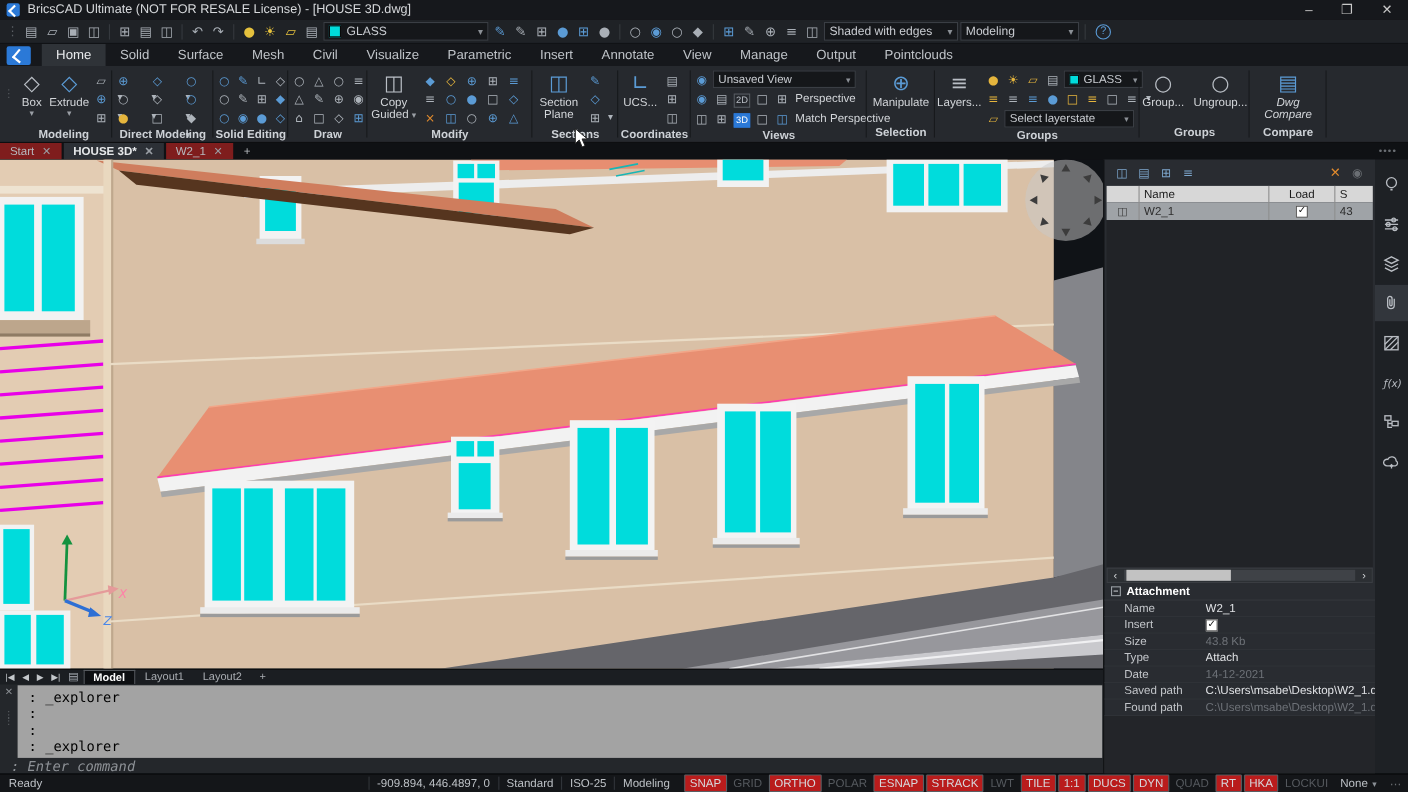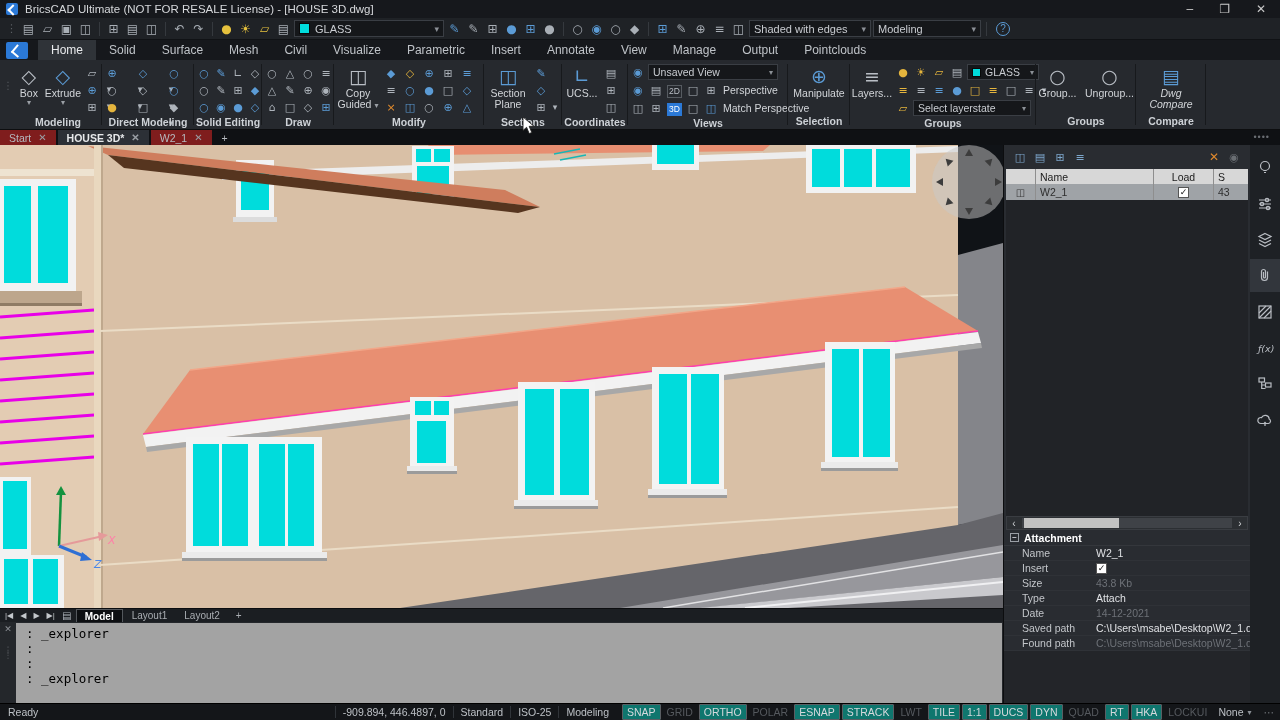--- a/index.html
+++ b/index.html
@@ -150,21 +150,21 @@
   .rli{width:30px;height:33px;display:flex;align-items:center;justify-content:center;}
   .rli.active{background:#32363c;}
   .rli svg{stroke:#b9bdc3;fill:none;stroke-width:1.2;}
 
   
   .statusbar{height:17px;background:#141619;display:flex;align-items:center;font-size:10.5px;color:#bcc0c5;border-top:1px solid #000;}
   .stready{padding:0 8px;}
   .stspacer{flex:1;}
   .stseg{padding:0 7px;border-left:1px solid #303439;white-space:nowrap;}
   .sttog{padding:1px 4px;margin:0 1px;white-space:nowrap;}
-  .sttog.on{color:#d6d9dd;border:1px solid #5a5e63;background:#0f766e;border-radius:1px;}
+  .sttog.on{color:#d6d9dd;border:1px solid #5a5e63;background:#b91c1c;border-radius:1px;}
   .sttog.off{color:#55595e;}
   .stdd{padding:0 6px;display:flex;align-items:center;gap:4px;}
   .stdd .arrow{font-size:8px;color:#8b9096;}
   .stdots{padding:0 6px;color:#6a6e73;}
 </style>
 </head>
 <body>
 
 <div class="app">
 
@@ -700,20 +700,21 @@
           <span class="gx">✕</span>
           <span class="gd">⋮<br>⋮</span>
         </div>
         <div class="cmdhist">
           <div>: _explorer</div>
           <div>:</div>
           <div>:</div>
           <div>: _explorer</div>
         </div>
       </div>
+      <div class="cmdprompt">: Enter command</div>
     </div>
 
     <div class="panel">
       <div class="ptools">
         <span class="pti gi-cam ig"></span>
         <span class="pti gi-doc ig"></span>
         <span class="pti gi-grid ig"></span>
         <span class="pti gi-lay ig"></span>
         <span class="pti orange">✕</span>
         <span class="pti gi-eye ig" style="color:#6a6e73"></span>

